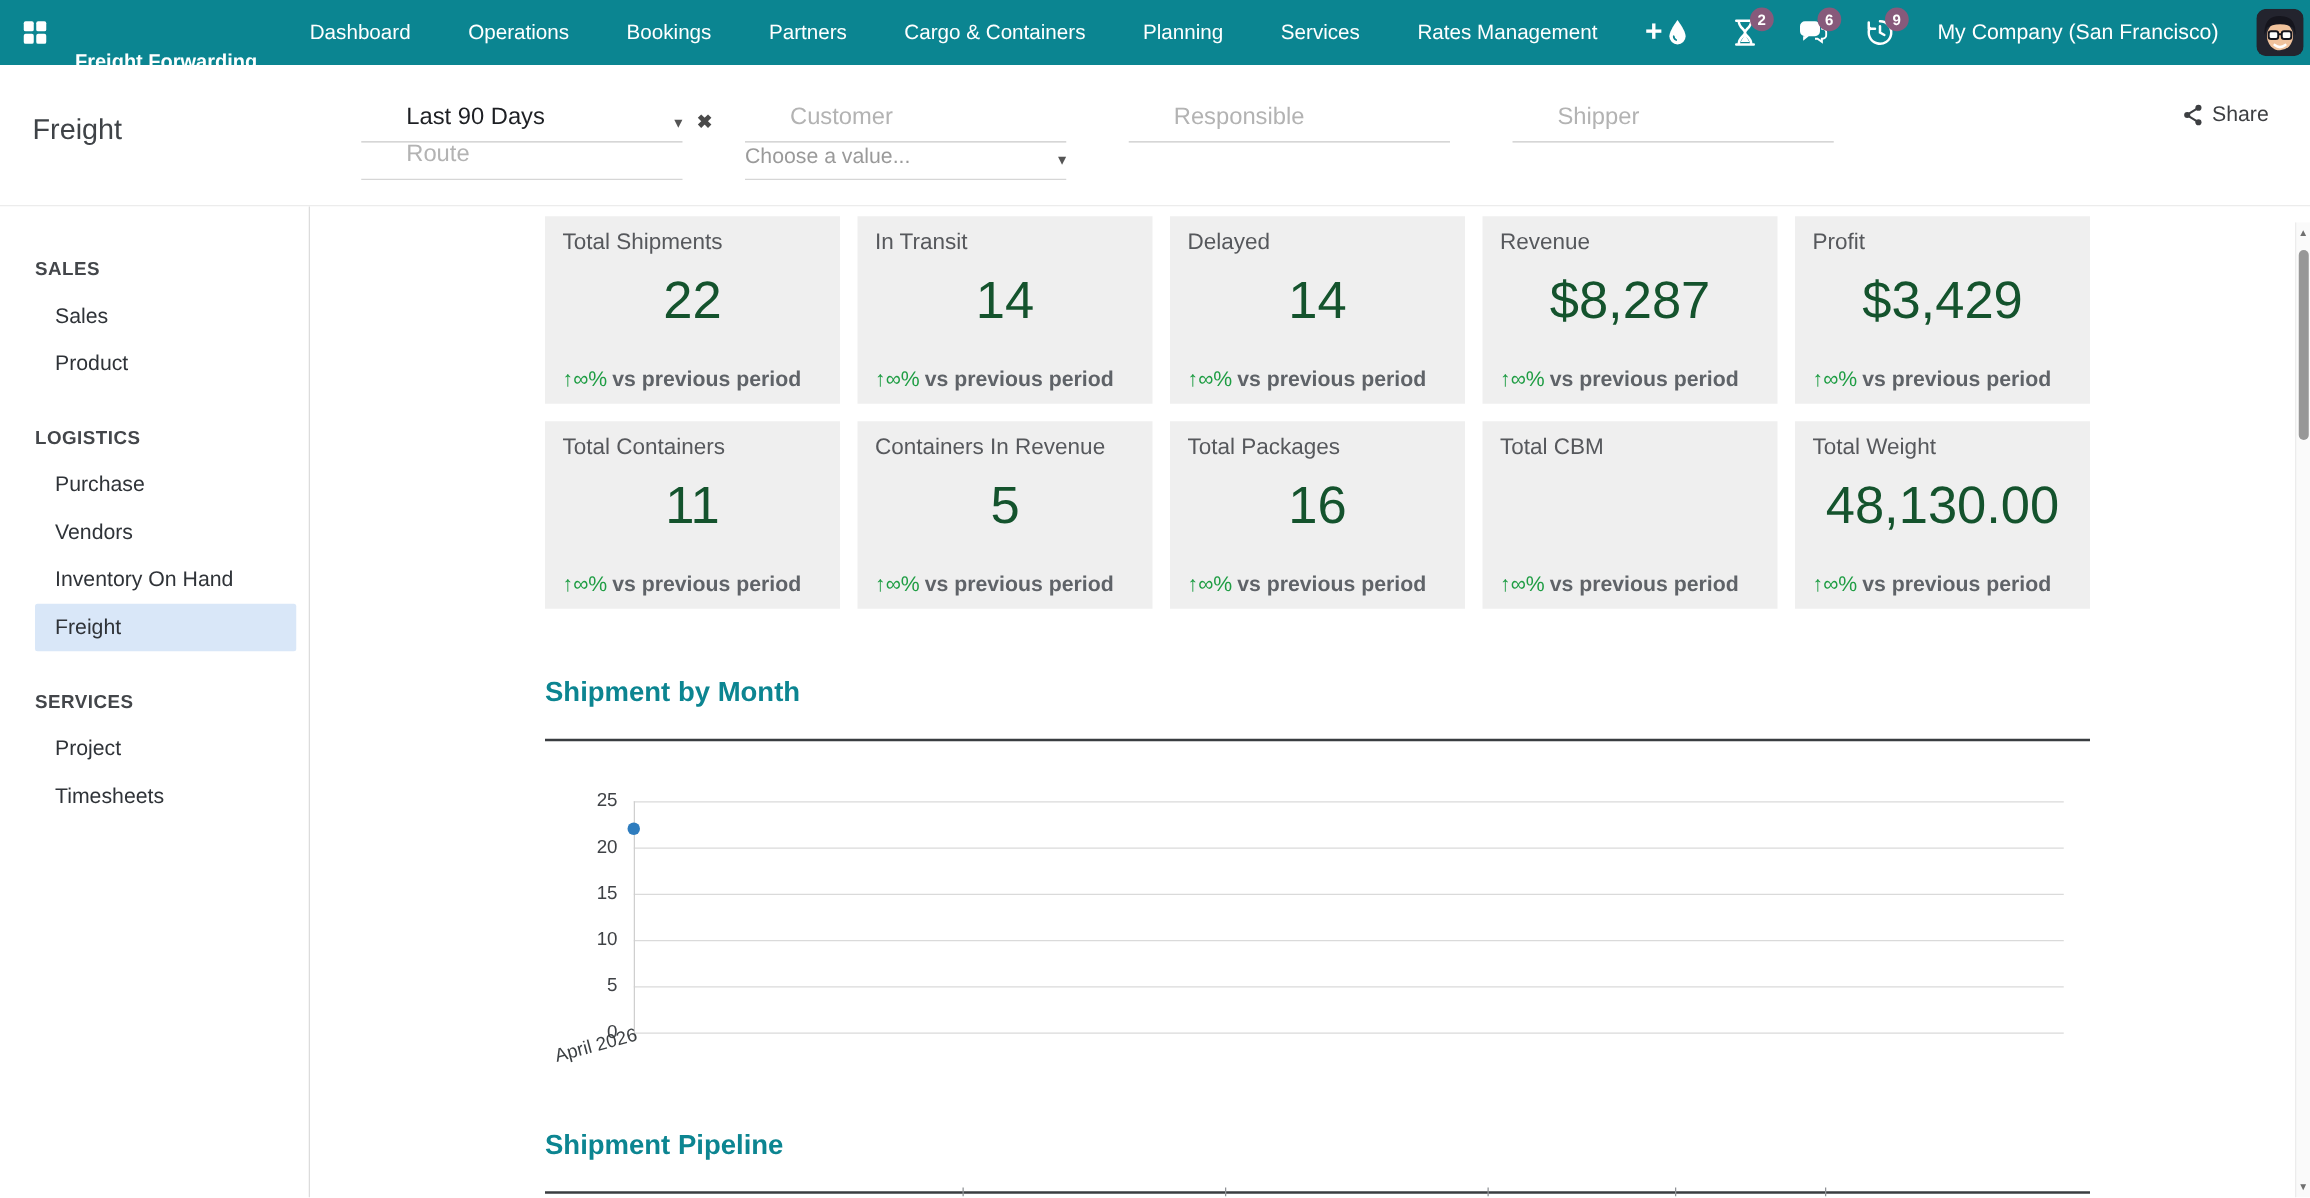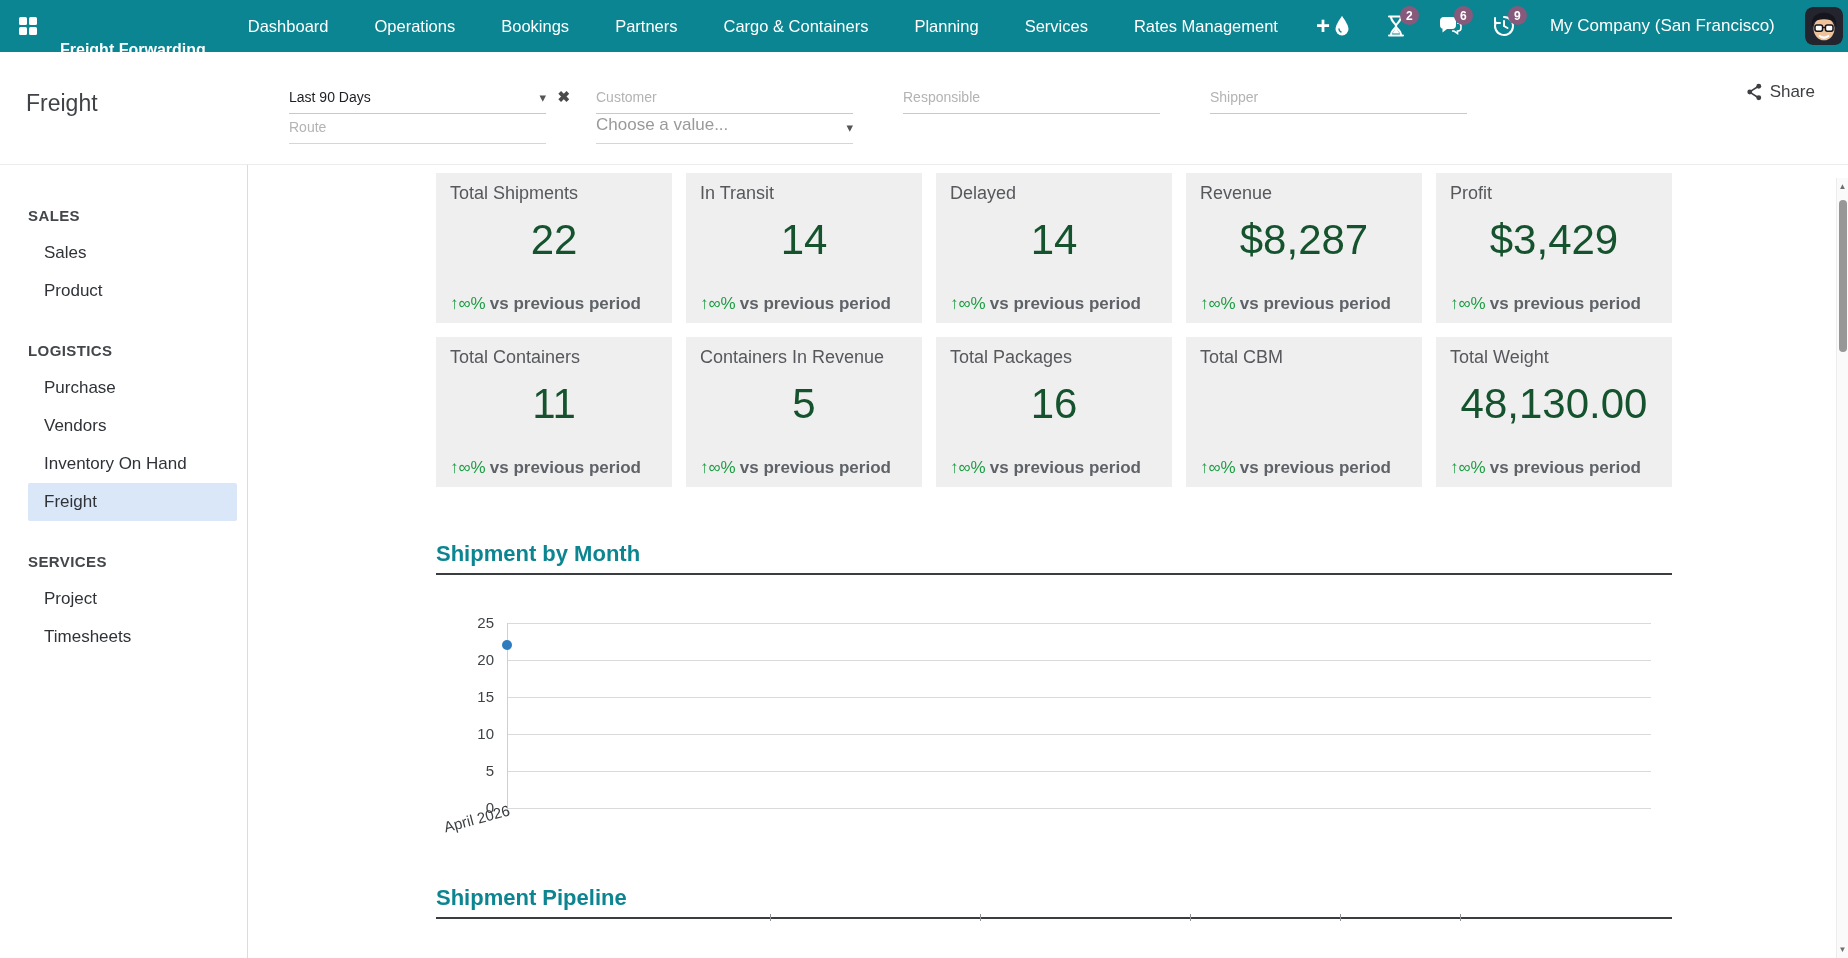--- a/index.html
+++ b/index.html
@@ -37,22 +37,22 @@
     background:#fff; border-bottom:1px solid #ececec; z-index:4;
   }
   .page-title { position:absolute; left:26px; top:38px; font-size:23px; color:#3f4347; }
   .filters { position:absolute; left:289px; top:14px; display:grid; grid-template-columns:repeat(4,257px); column-gap:50px; }
   .field {
     position:relative; height:48px; border-bottom:1px solid #c9c9c9;
     display:flex; align-items:flex-end; padding-bottom:8px; font-size:17px;
   }
   .field.short { height:30px; border-bottom:1px solid #d6d6d6; }
   .field input {
-    width:100%; border:none; outline:none; font-size:14px; background:transparent;
-    font-family:"Liberation Sans", sans-serif; color:#1d1f23; padding:0;
+    width:100%; border:none; outline:none; font-size:19px; background:transparent;
+    font-family:"Liberation Sans", sans-serif; color:#1d1f23; padding:0;margin-left:36px;
   }
   .field input::placeholder { color:#b3b3b3; }
   .caret { color:#555; font-size:13px; margin-left:6px; cursor:pointer; }
   .clear-x { position:absolute; right:-24px; bottom:7px; color:#4a4a4a; font-size:15px; font-weight:700; cursor:pointer; }
   .select-like { color:#9a9a9a; display:flex; align-items:flex-end; justify-content:space-between; width:100%; cursor:pointer; }
   .share-btn { position:absolute; right:33px; top:30px; display:flex; align-items:center; gap:7px; font-size:17px; color:#3d3f42; cursor:pointer; }
 
   
   .sidebar {
     position:absolute; top:165px; left:0; bottom:0; width:248px;
@@ -69,21 +69,21 @@
 
   .kpi-grid { display:grid; grid-template-columns:repeat(5,236px); gap:14px 14px; }
   .kpi-card { background:#efefef; height:150px; padding:10px 14px; position:relative; }
   .kpi-label { font-size:18px; color:#56585c; }
   .kpi-value { text-align:center; font-size:42px; color:#14532d; margin-top:12px; white-space:nowrap; }
   .kpi-trend { position:absolute; left:14px; bottom:9px; font-size:17px; color:#5f6368; white-space:nowrap; }
   .trend-up { color:#1f9d44; font-weight:700; }
   .trend-pct { color:#1f9d44; }
   .trend-suffix { margin-left:4px;font-weight:bold; }
 
-  .section-heading { margin-top:54px; position:relative; border-bottom:2px solid #3a3d40; padding-bottom:6px; }
+  .section-heading { margin-top:54px; position:relative; border-bottom:2px solid #3a3d40; padding-bottom:24px; }
   .section-heading h2 { font-size:22px; font-weight:700; color:#0c8591; }
   .axis-tick { position:absolute; bottom:-4px; width:1px; height:7px; background:#8f9296; }
 
   
   .chart-wrap { position:relative; height:268px; margin-top:18px; }
   .gridline { position:absolute; left:71px; width:1144px; height:1px; background:#dadada; }
   .ytick { position:absolute; left:0; width:58px; text-align:right; font-size:15px; color:#3f4246; }
   .yaxis { position:absolute; left:71px; top:30px; height:192px; width:1px; background:#cfcfcf; }
   .dot { position:absolute; width:10px; height:10px; border-radius:50%; background:#2e7cbe; }
   .xlabel { position:absolute; left:6px; top:226px; font-size:15px; color:#3c4043; transform:rotate(-15deg); transform-origin:left top; white-space:nowrap; }

